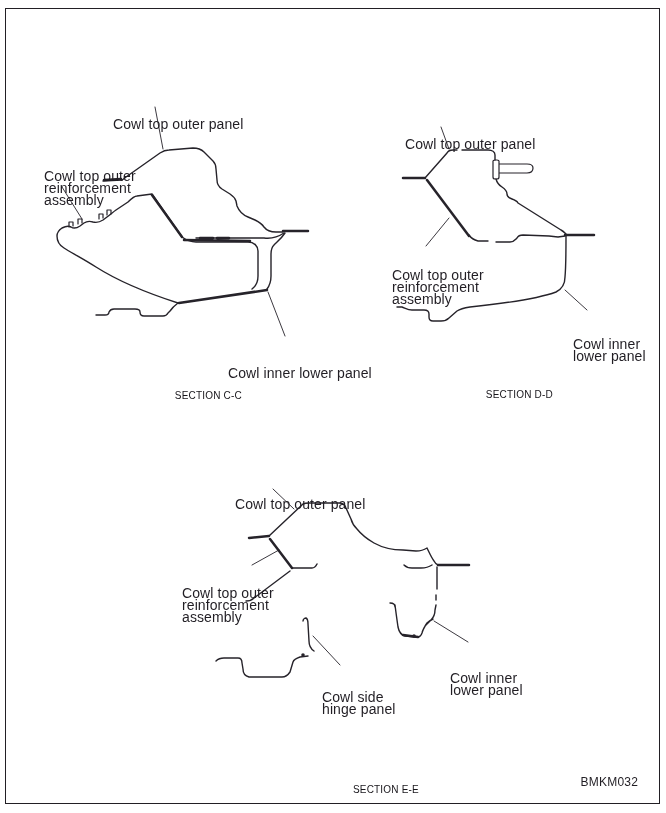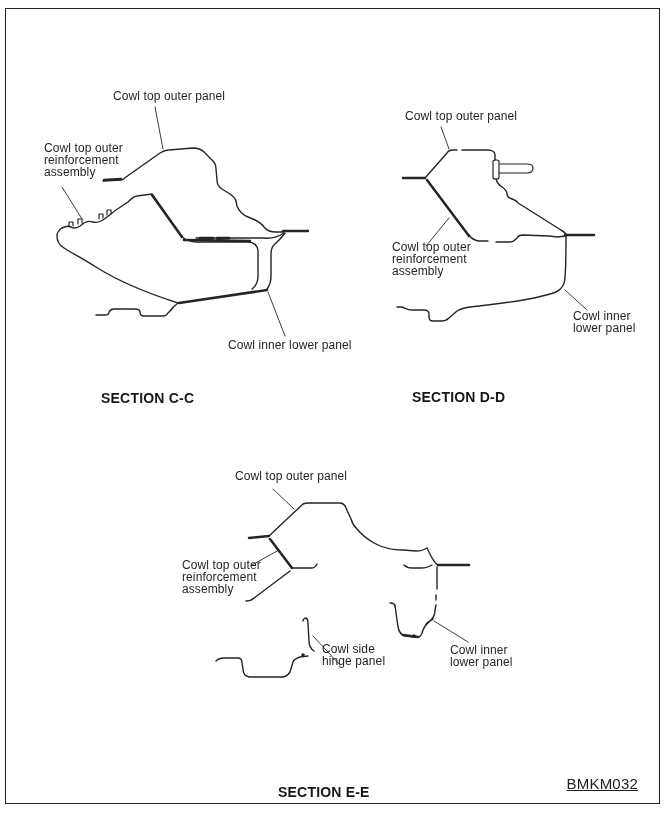--- a/index.html
+++ b/index.html
@@ -7,30 +7,30 @@
     width:666px;height:813px;position:relative;overflow:hidden;
     font-family:"Liberation Sans","DejaVu Sans",sans-serif;
     color:#1d1a20;
   }
   .page-border{
     position:absolute;left:5px;top:8px;width:653px;height:794px;
     border:1.5px solid #221f24;background:#ffffff;
   }
   .diagram-svg{position:absolute;left:0;top:0;}
   .lbl{
-    position:absolute;font-size:12px;line-height:11.8px;
-    white-space:pre-line;letter-spacing:0.1px;color:#211e24;
+    position:absolute;font-size:14px;line-height:11.8px;
+    white-space:pre-line;letter-spacing:0.1px;color:#211e24;margin-top:28px;
   }
   .sec-title{
-    position:absolute;font-size:14px;font-weight:bold;letter-spacing:0.2px;
-    width:141px;text-align:left;color:#17151a;
+    position:absolute;font-size:10px;font-weight:normal;letter-spacing:0.2px;
+    width:141px;text-align:right;color:#17151a;
   }
   .fig-code{
     position:absolute;left:538px;top:775px;width:100px;text-align:right;
-    font-size:15px;letter-spacing:0.2px;color:#211e24;text-decoration:underline;
+    font-size:12px;letter-spacing:0.2px;color:#211e24;
   }
 </style>
 </head>
 <body>
 
 <div class="page-border"></div>
 
 <svg class="diagram-svg" width="666" height="813" viewBox="0 0 666 813" fill="none" stroke="#26232a" stroke-width="1.4" stroke-linecap="round" stroke-linejoin="round">
 
   <g>
@@ -137,19 +137,19 @@
 reinforcement
 assembly</div>
 <div class="lbl" style="left:573px;top:311px;">Cowl inner
 lower panel</div>
 <div class="sec-title" style="left:412px;top:389px;">SECTION D-D</div>
 
 <div class="lbl" style="left:235px;top:471px;">Cowl top outer panel</div>
 <div class="lbl" style="left:182px;top:560px;">Cowl top outer
 reinforcement
 assembly</div>
-<div class="lbl" style="left:322px;top:644px;">Cowl side
+<div class="lbl" style="left:322px;top:664px;">Cowl side
 hinge panel</div>
 <div class="lbl" style="left:450px;top:645px;">Cowl inner
 lower panel</div>
 <div class="sec-title" style="left:278px;top:784px;">SECTION E-E</div>
 
 <div class="fig-code">BMKM032</div>
 
 </body></html>

